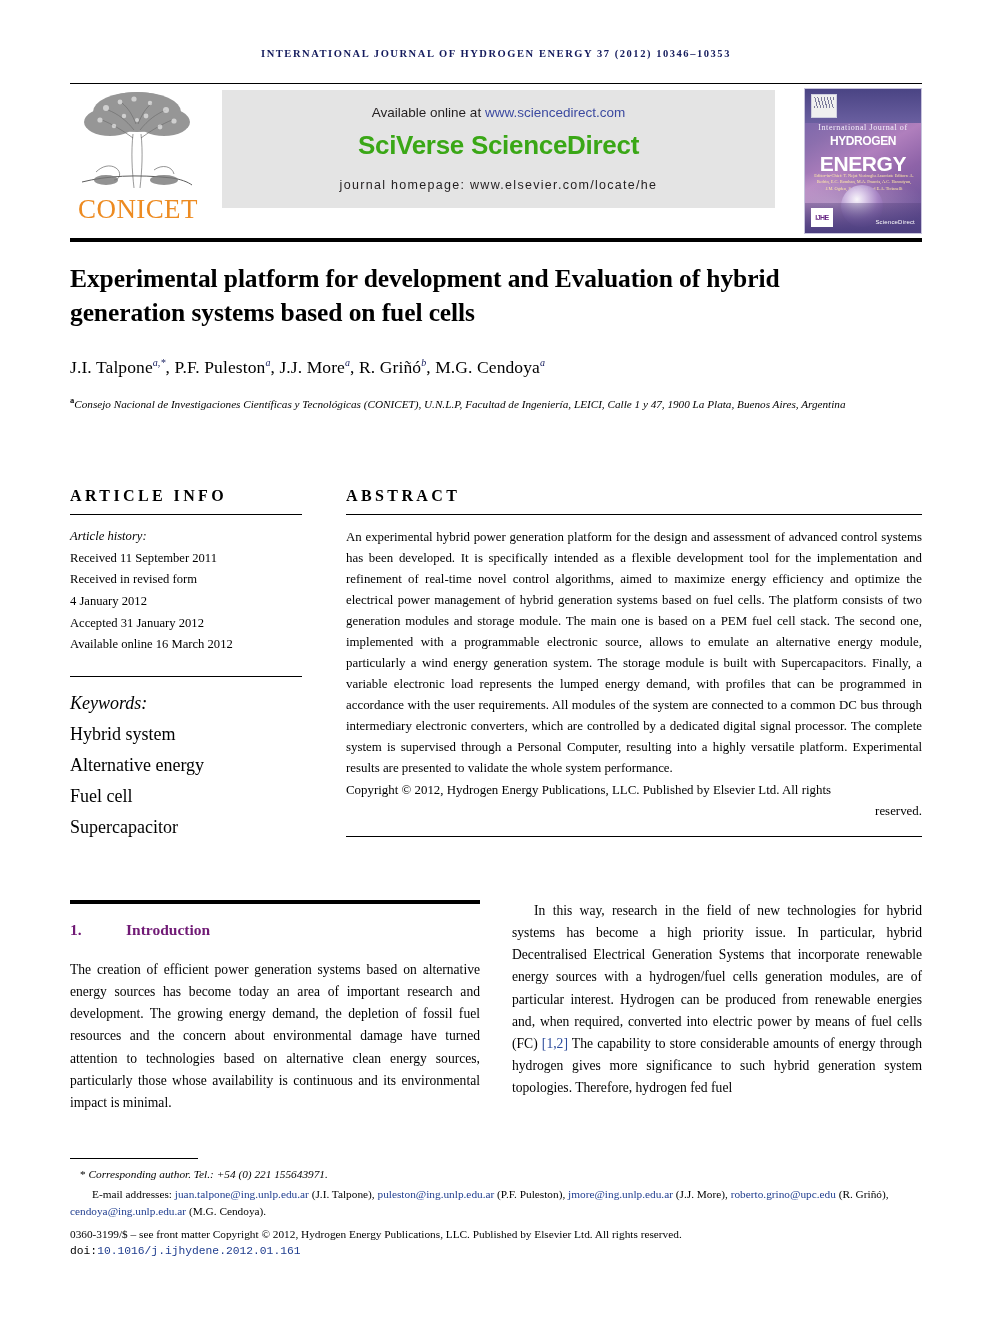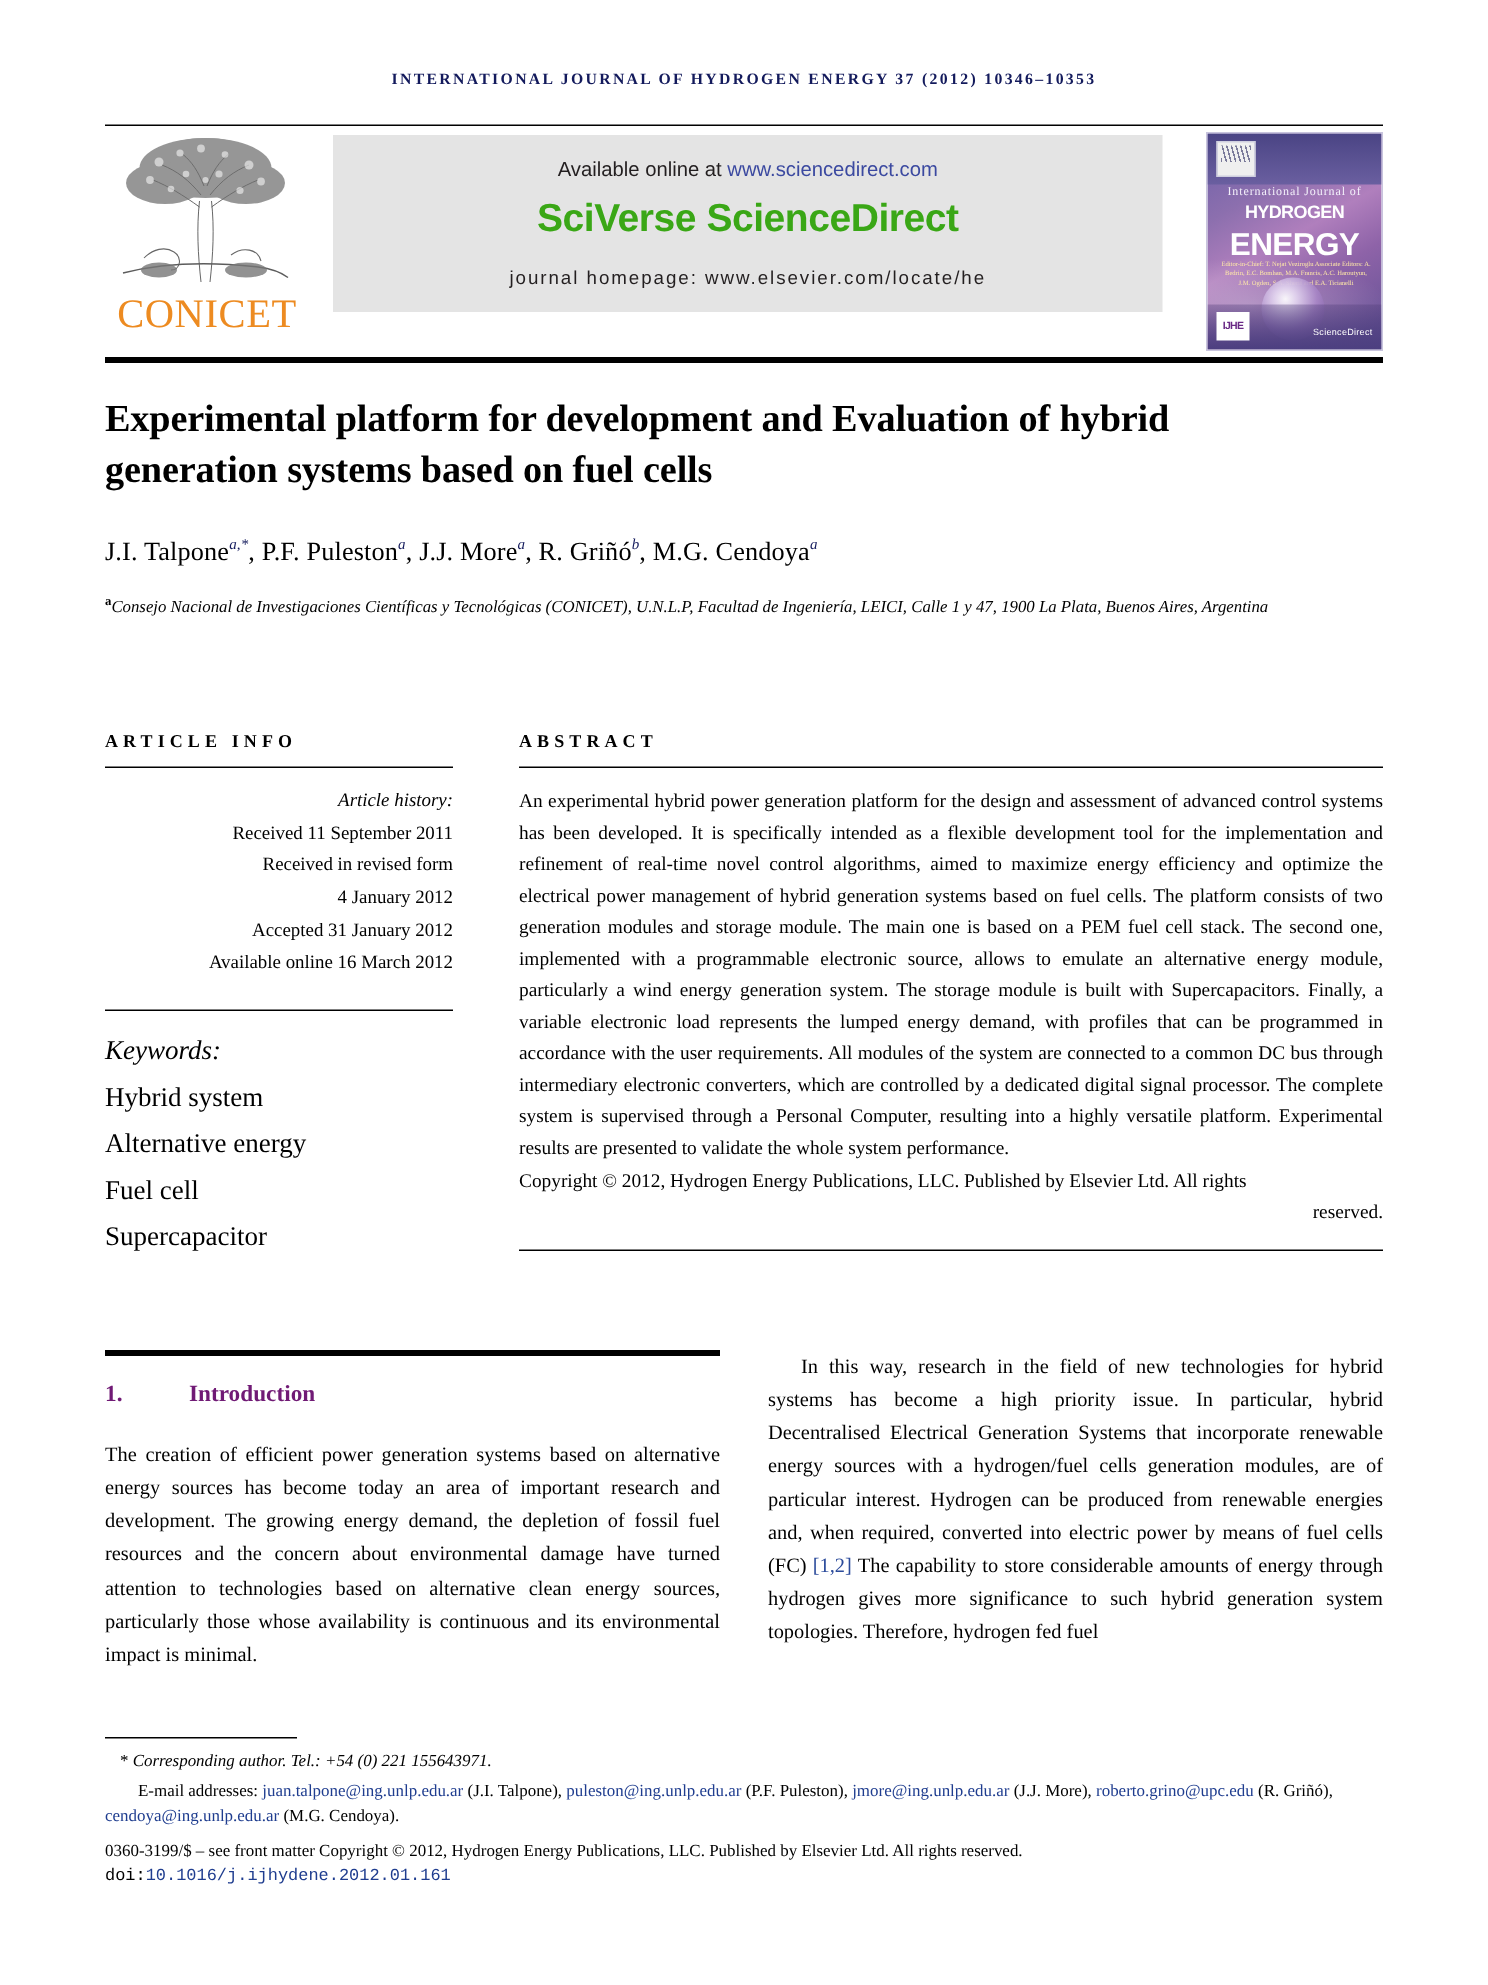--- a/index.html
+++ b/index.html
@@ -197,33 +197,32 @@
     color: #000;
   }
   .affils sup { font-style: normal; font-weight: bold; font-size: 8.5px; }
 
   
   .info-abstract { position: absolute; top: 487px; left: 70px; width: 852px; }
   .col-info { position: absolute; left: 0; top: 0; width: 232px; }
   .col-abs  { position: absolute; left: 276px; top: 0; width: 576px; }
   .sec-label {
     font-family: "Liberation Serif", "DejaVu Serif", serif;
-    font-size: 12px;
+    font-size: 16px;
     font-weight: bold;
     letter-spacing: 3.4px;
     text-transform: uppercase;
     color: #000;
   }
   .hr-sec { border-top: 1.6px solid #000; margin-top: 9px; }
   .hist {
     margin-top: 11px;
     font-family: "Liberation Serif", "DejaVu Serif", serif;
     font-size: 12.6px;
     line-height: 1.72;
-    text-align: right;
   }
   .hist .ital { font-style: italic; }
   .hr-kw { border-top: 1.6px solid #000; margin-top: 20px; }
   .kw {
     margin-top: 11px;
     font-family: "Liberation Serif", "DejaVu Serif", serif;
     font-size: 18px;
     line-height: 1.72;
   }
   .kw .ital { font-style: italic; }

